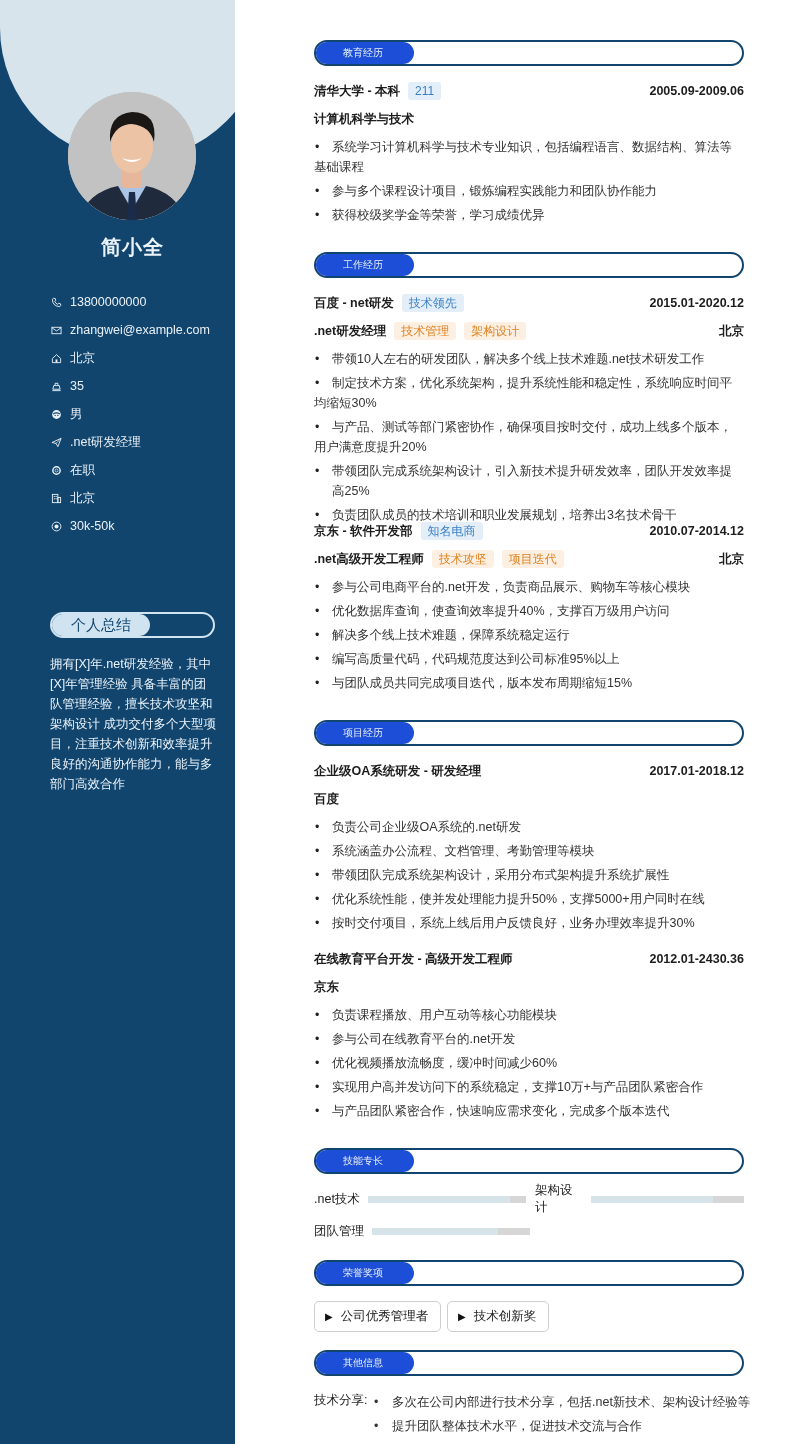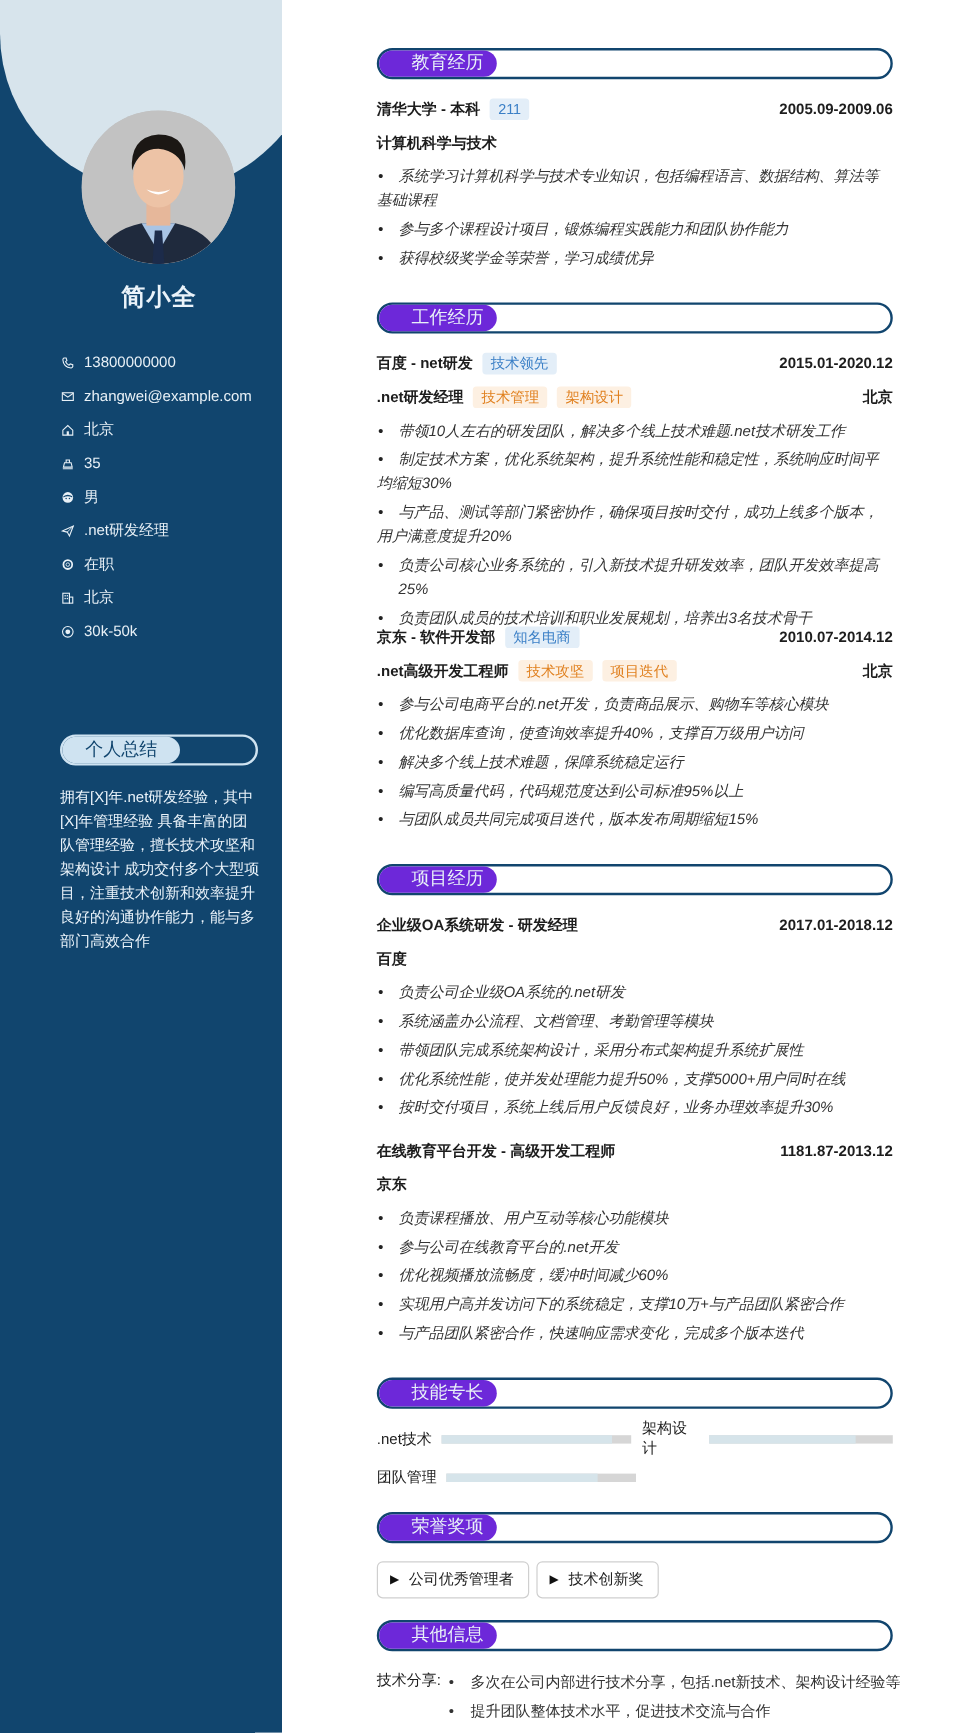--- a/index.html
+++ b/index.html
@@ -17,31 +17,31 @@
   .info-row .ico { width: 12px; height: 12px; margin-right: 8px; display: inline-flex; align-items: center; justify-content: center; }
   .info-row svg { width: 11px; height: 11px; }
 
   .side-pill { position: absolute; left: 50px; top: 612px; width: 165px; height: 26px; border: 2px solid #cfe3f1; border-radius: 13px; background: #11456e; }
   .side-pill .fill { position: absolute; left: 0; top: 0; width: 98px; height: 22px; background: #cfe3f1; border-radius: 11px; color: #11456e; font-size: 15px; text-align: center; line-height: 22px; }
   .summary { position: absolute; left: 50px; top: 654px; width: 168px; color: #eaf3fa; font-size: 12.5px; line-height: 20px; }
 
   
   .main { position: absolute; left: 314px; top: 0; width: 430px; }
   .sec-head { position: absolute; left: 0; width: 430px; height: 26px; border: 2px solid #11456e; border-radius: 13px; background: #fff; }
-  .sec-head .fill { position: absolute; left: 0; top: 0; width: 98px; height: 22px; background: #6d28d9; border-radius: 11px; color: #e8f1f8; font-size: 15px; line-height: 22px; padding-left: 27px; }
+  .sec-head .fill { position: absolute; left: 0; top: 0; width: 98px; height: 22px; background: #1d4ed8; border-radius: 11px; color: #e8f1f8; font-size: 10px; line-height: 22px; padding-left: 27px; }
 
   .row { position: absolute; left: 0; width: 430px; height: 20px; display: flex; align-items: center; font-size: 12.5px; }
   .row .left { display: flex; align-items: center; font-weight: bold; color: #1d1d1d; }
   .row .right { margin-left: auto; font-weight: bold; color: #1d1d1d; }
   .tag { font-weight: normal; font-size: 12px; padding: 1px 7px; border-radius: 3px; margin-left: 8px; line-height: 16px; }
   .tag.blue { background: #e3eef8; color: #3a7fc6; }
   .tag.orange { background: #fdf0e2; color: #e0801f; }
 
   .bullets { position: absolute; left: 0; width: 430px; font-size: 12.5px; color: #333; line-height: 20px; }
-  .bullets li { list-style: none; position: relative; padding-left: 18px; margin-bottom: 4px; text-indent: 0; font-style: italic; }
+  .bullets li { list-style: none; position: relative; padding-left: 18px; margin-bottom: 4px; text-indent: 0; }
   .bullets li::before { content: "•"; position: absolute; left: 1px; top: 0; color: #222; }
   .bullets li.wrap { padding-left: 0; text-indent: 18px; }
   .bullets li.wrap::before { left: 1px; text-indent: 0; }
 
   .skill { position: absolute; display: flex; align-items: center; font-size: 12.5px; color: #1d1d1d; height: 20px; }
   .skill .bar { height: 7px; background: #d6d6d6; position: relative; margin-left: 8px; }
   .skill .bar .lvl { position: absolute; left: 0; top: 0; height: 7px; background: #d6e4ea; }
 
   .award { position: absolute; top: 1301px; height: 31px; border: 1px solid #cfcfcf; border-radius: 5px; font-size: 12.5px; color: #222; display: flex; align-items: center; padding: 0 12px 0 10px; background: #fff; }
   .award .tri { font-size: 10px; margin-right: 8px; color: #111; }
@@ -203,21 +203,21 @@
       <span>.net研发经理</span>
       <span class="tag orange">技术管理</span>
       <span class="tag orange">架构设计</span>
     </div>
     <div class="right">北京</div>
   </div>
   <ul class="bullets" style="top:349px">
     <li>带领10人左右的研发团队，解决多个线上技术难题.net技术研发工作</li>
     <li class="wrap">制定技术方案，优化系统架构，提升系统性能和稳定性，系统响应时间平均缩短30%</li>
     <li class="wrap">与产品、测试等部门紧密协作，确保项目按时交付，成功上线多个版本，用户满意度提升20%</li>
-    <li>负责公司核心业务系统的，引入新技术提升研发效率，团队开发效率提高25%</li>
+    <li>带领团队完成系统架构设计，引入新技术提升研发效率，团队开发效率提高25%</li>
     <li>负责团队成员的技术培训和职业发展规划，培养出3名技术骨干</li>
   </ul>
 
   <div class="row" style="top:521px">
     <div class="left">
       <span>京东 - 软件开发部</span>
       <span class="tag blue">知名电商</span>
     </div>
     <div class="right">2010.07-2014.12</div>
   </div>
@@ -251,21 +251,21 @@
   <ul class="bullets" style="top:817px">
     <li>负责公司企业级OA系统的.net研发</li>
     <li>系统涵盖办公流程、文档管理、考勤管理等模块</li>
     <li>带领团队完成系统架构设计，采用分布式架构提升系统扩展性</li>
     <li>优化系统性能，使并发处理能力提升50%，支撑5000+用户同时在线</li>
     <li>按时交付项目，系统上线后用户反馈良好，业务办理效率提升30%</li>
   </ul>
 
   <div class="row" style="top:949px">
     <div class="left">在线教育平台开发 - 高级开发工程师</div>
-    <div class="right">1181.87-2013.12</div>
+    <div class="right">2012.01-2430.36</div>
   </div>
   <div class="row" style="top:977px">
     <div class="left">京东</div>
   </div>
   <ul class="bullets" style="top:1005px">
     <li>负责课程播放、用户互动等核心功能模块</li>
     <li>参与公司在线教育平台的.net开发</li>
     <li>优化视频播放流畅度，缓冲时间减少60%</li>
     <li>实现用户高并发访问下的系统稳定，支撑10万+与产品团队紧密合作</li>
     <li>与产品团队紧密合作，快速响应需求变化，完成多个版本迭代</li>

